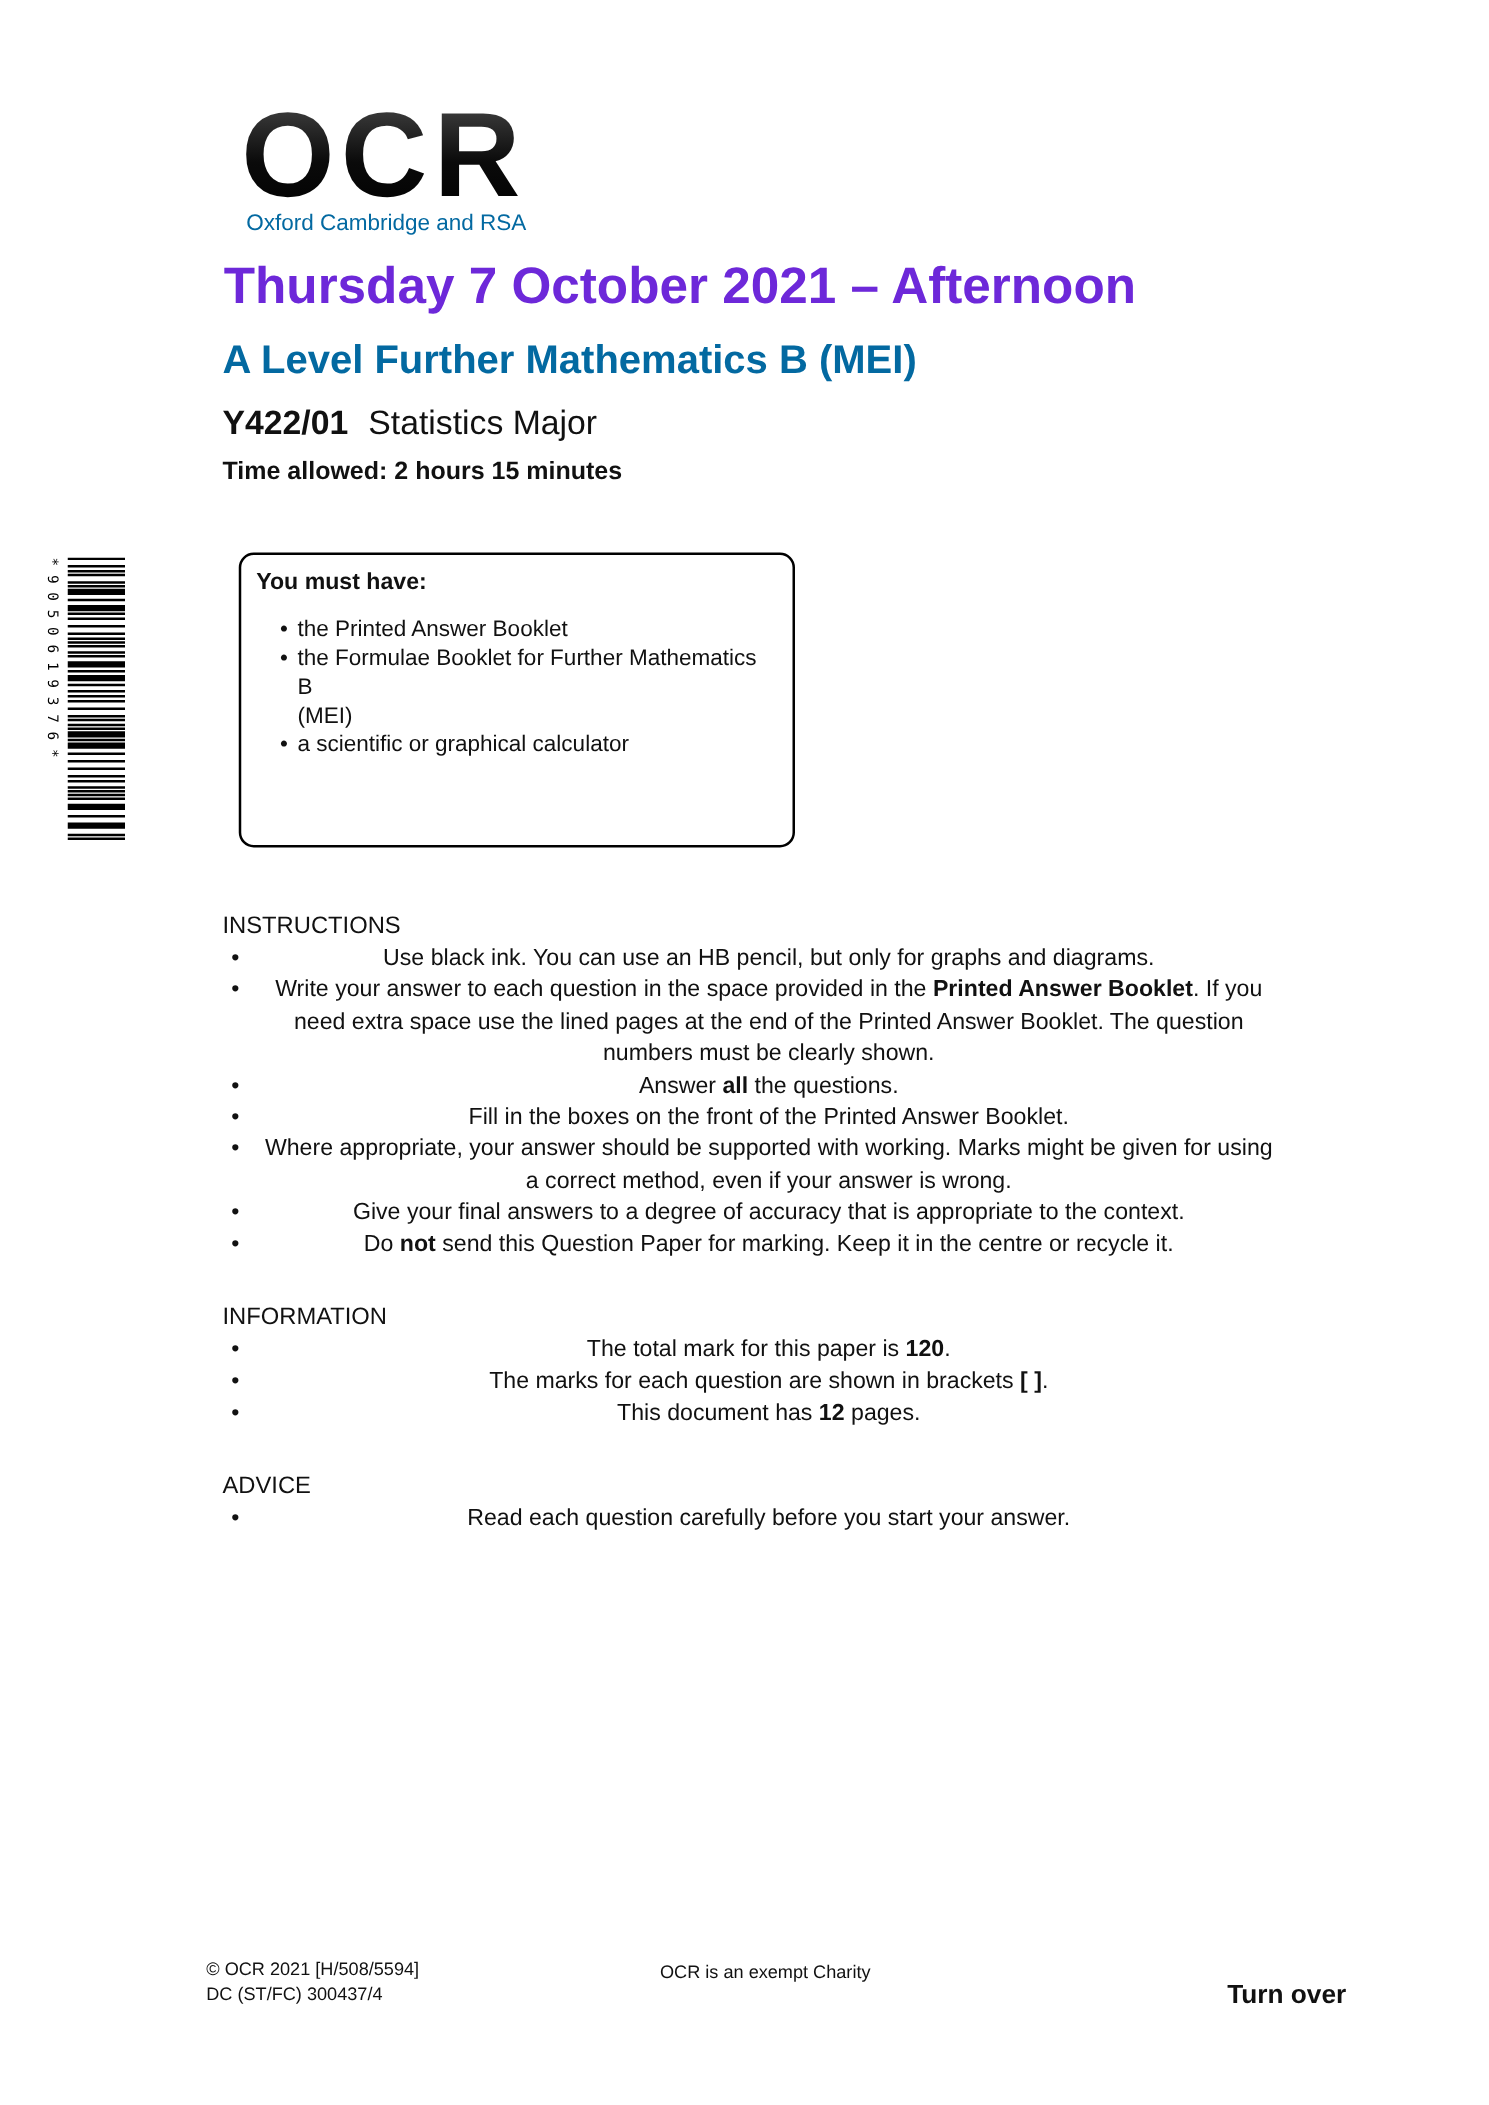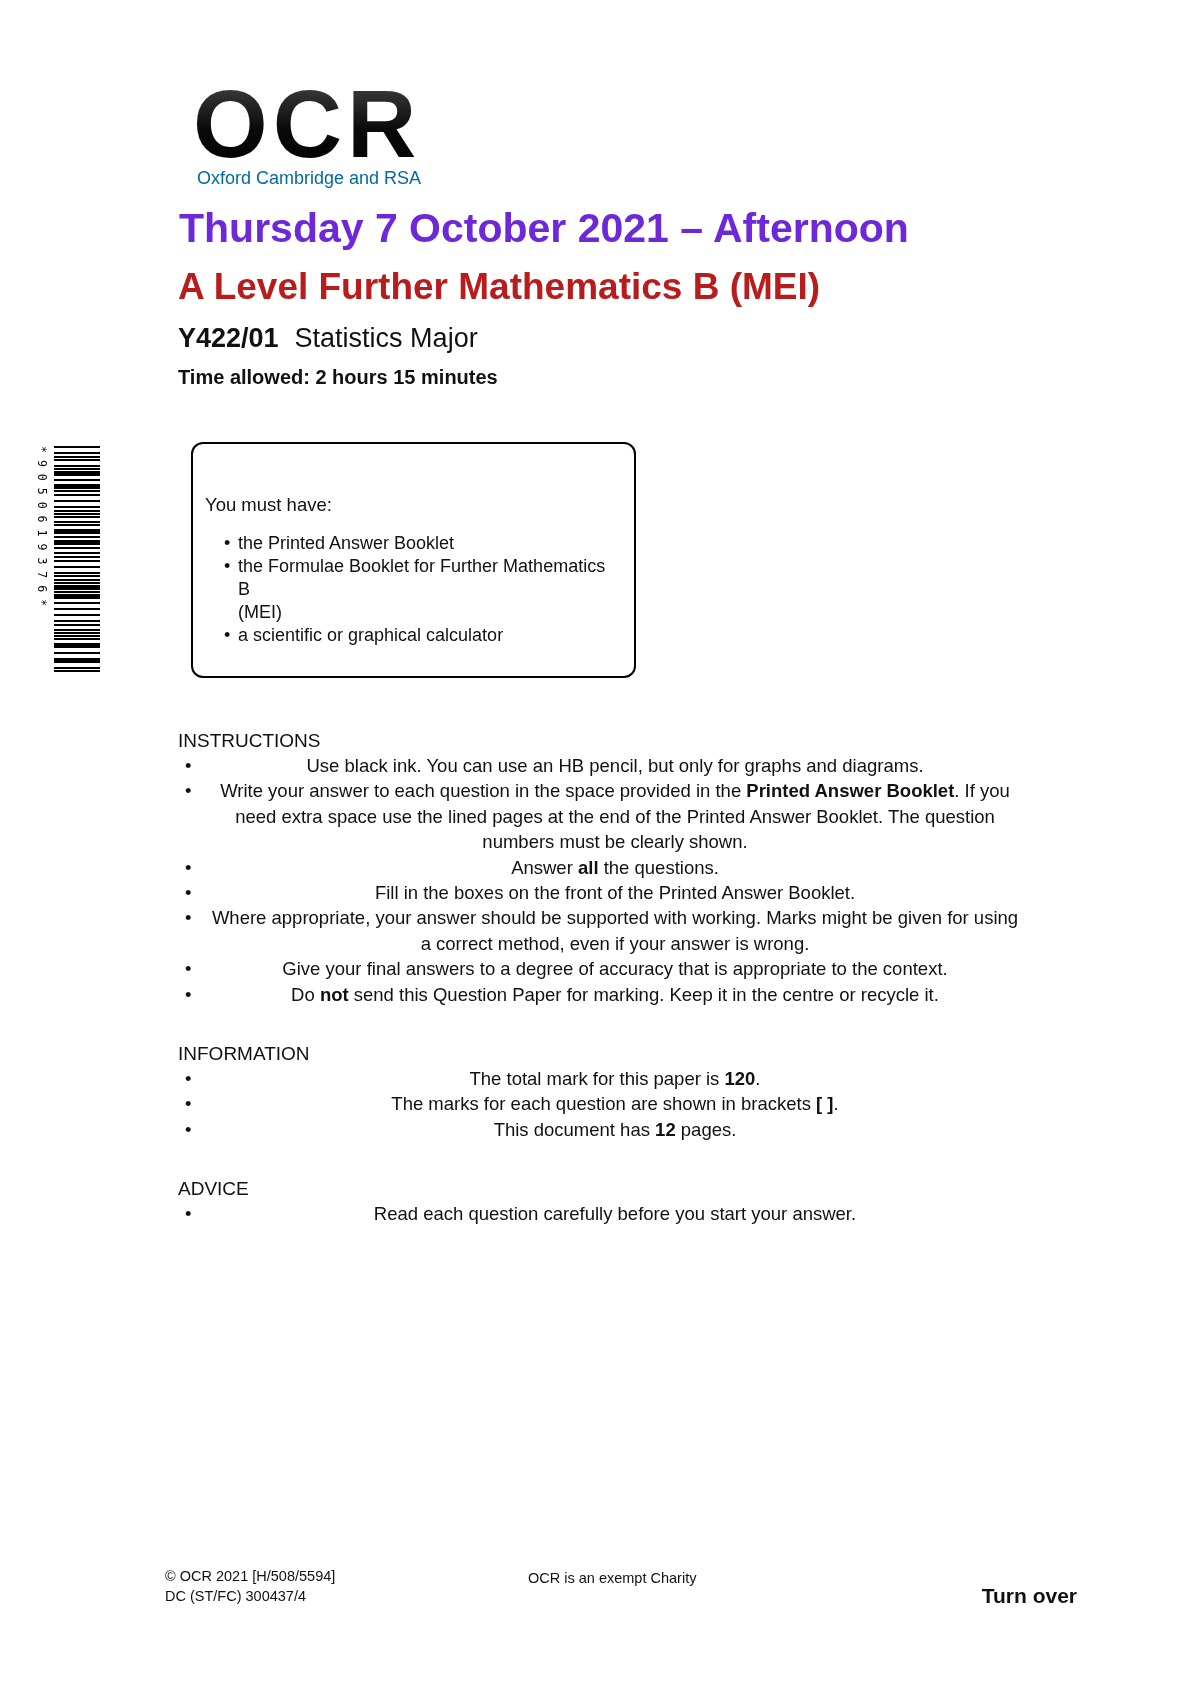--- a/index.html
+++ b/index.html
@@ -8,42 +8,42 @@
     font-family:"Liberation Sans", sans-serif; color:#111111; overflow:hidden;border-radius:31px;
   }
   .b { font-weight:bold; }
 
   
   .logo-svg { position:absolute; left:191px; top:84px; }
   .tagline { position:absolute; left:197px; top:168px; font-size:18px; line-height:21px; color:#0369a1; }
 
   
   .title    { position:absolute; left:178px; top:205px; margin:1px; font-size:41px; line-height:44px; font-weight:bold; color:#6d28d9; white-space:nowrap; }
-  .subtitle { position:absolute; left:178px; top:269px; margin:0; font-size:37px; line-height:36px; font-weight:bold; color:#b91c1c; white-space:nowrap; }
+  .subtitle { position:absolute; left:178px; top:269px; margin:0; font-size:32px; line-height:36px; font-weight:bold; color:#0369a1; white-space:nowrap; }
   .codeline { position:absolute; left:178px; top:322px; font-size:27px; line-height:32px; white-space:nowrap; }
   .codeline .code { font-weight:bold; margin-right:16px; }
   .time     { position:absolute; left:178px; top:365px; font-size:20px; line-height:24px; font-weight:bold; }
 
   
   .barcode { position:absolute; left:38px; top:446px; width:64px; height:230px; }
   .bc-text {
     position:absolute; left:-3px; top:0; height:228px;
     writing-mode:vertical-rl; font-family:"DejaVu Sans Mono", monospace;
     font-size:11.5px; letter-spacing:7px; color:#000;
   }
   .bc-bars { position:absolute; left:16px; top:0; }
   .bc-bars rect { fill:#000; }
 
   
   .musthave {
     position:absolute; left:191px; top:442px; width:445px; height:236px;
     border:2px solid #000; border-radius:12px; box-sizing:border-box;
     padding:9px 12px;
   }
-  .mh-heading { font-size:18.5px; line-height:23px; font-weight:normal;margin-top:40px; }
+  .mh-heading { font-size:18.5px; line-height:23px; font-weight:bold; }
   .mh-list { list-style:none; margin:16px; padding:0; font-size:18px; line-height:23px; }
   .mh-list li { position:relative; padding-left:17px; white-space:pre-line; }
   .mh-list li::before { content:"\2022"; position:absolute; left:3px; }
 
   
   .sections { position:absolute; left:178px; top:729px; width:845px; }
   .section + .section { margin-top:35px; }
   .sec-heading { margin:0; font-size:19px; line-height:24px; font-weight:normal; }
   .bullets { list-style:none; margin:0; padding:0; font-size:18.5px; line-height:25.4px;text-align:center; }
   .bullets li { position:relative; padding-left:29px; }

